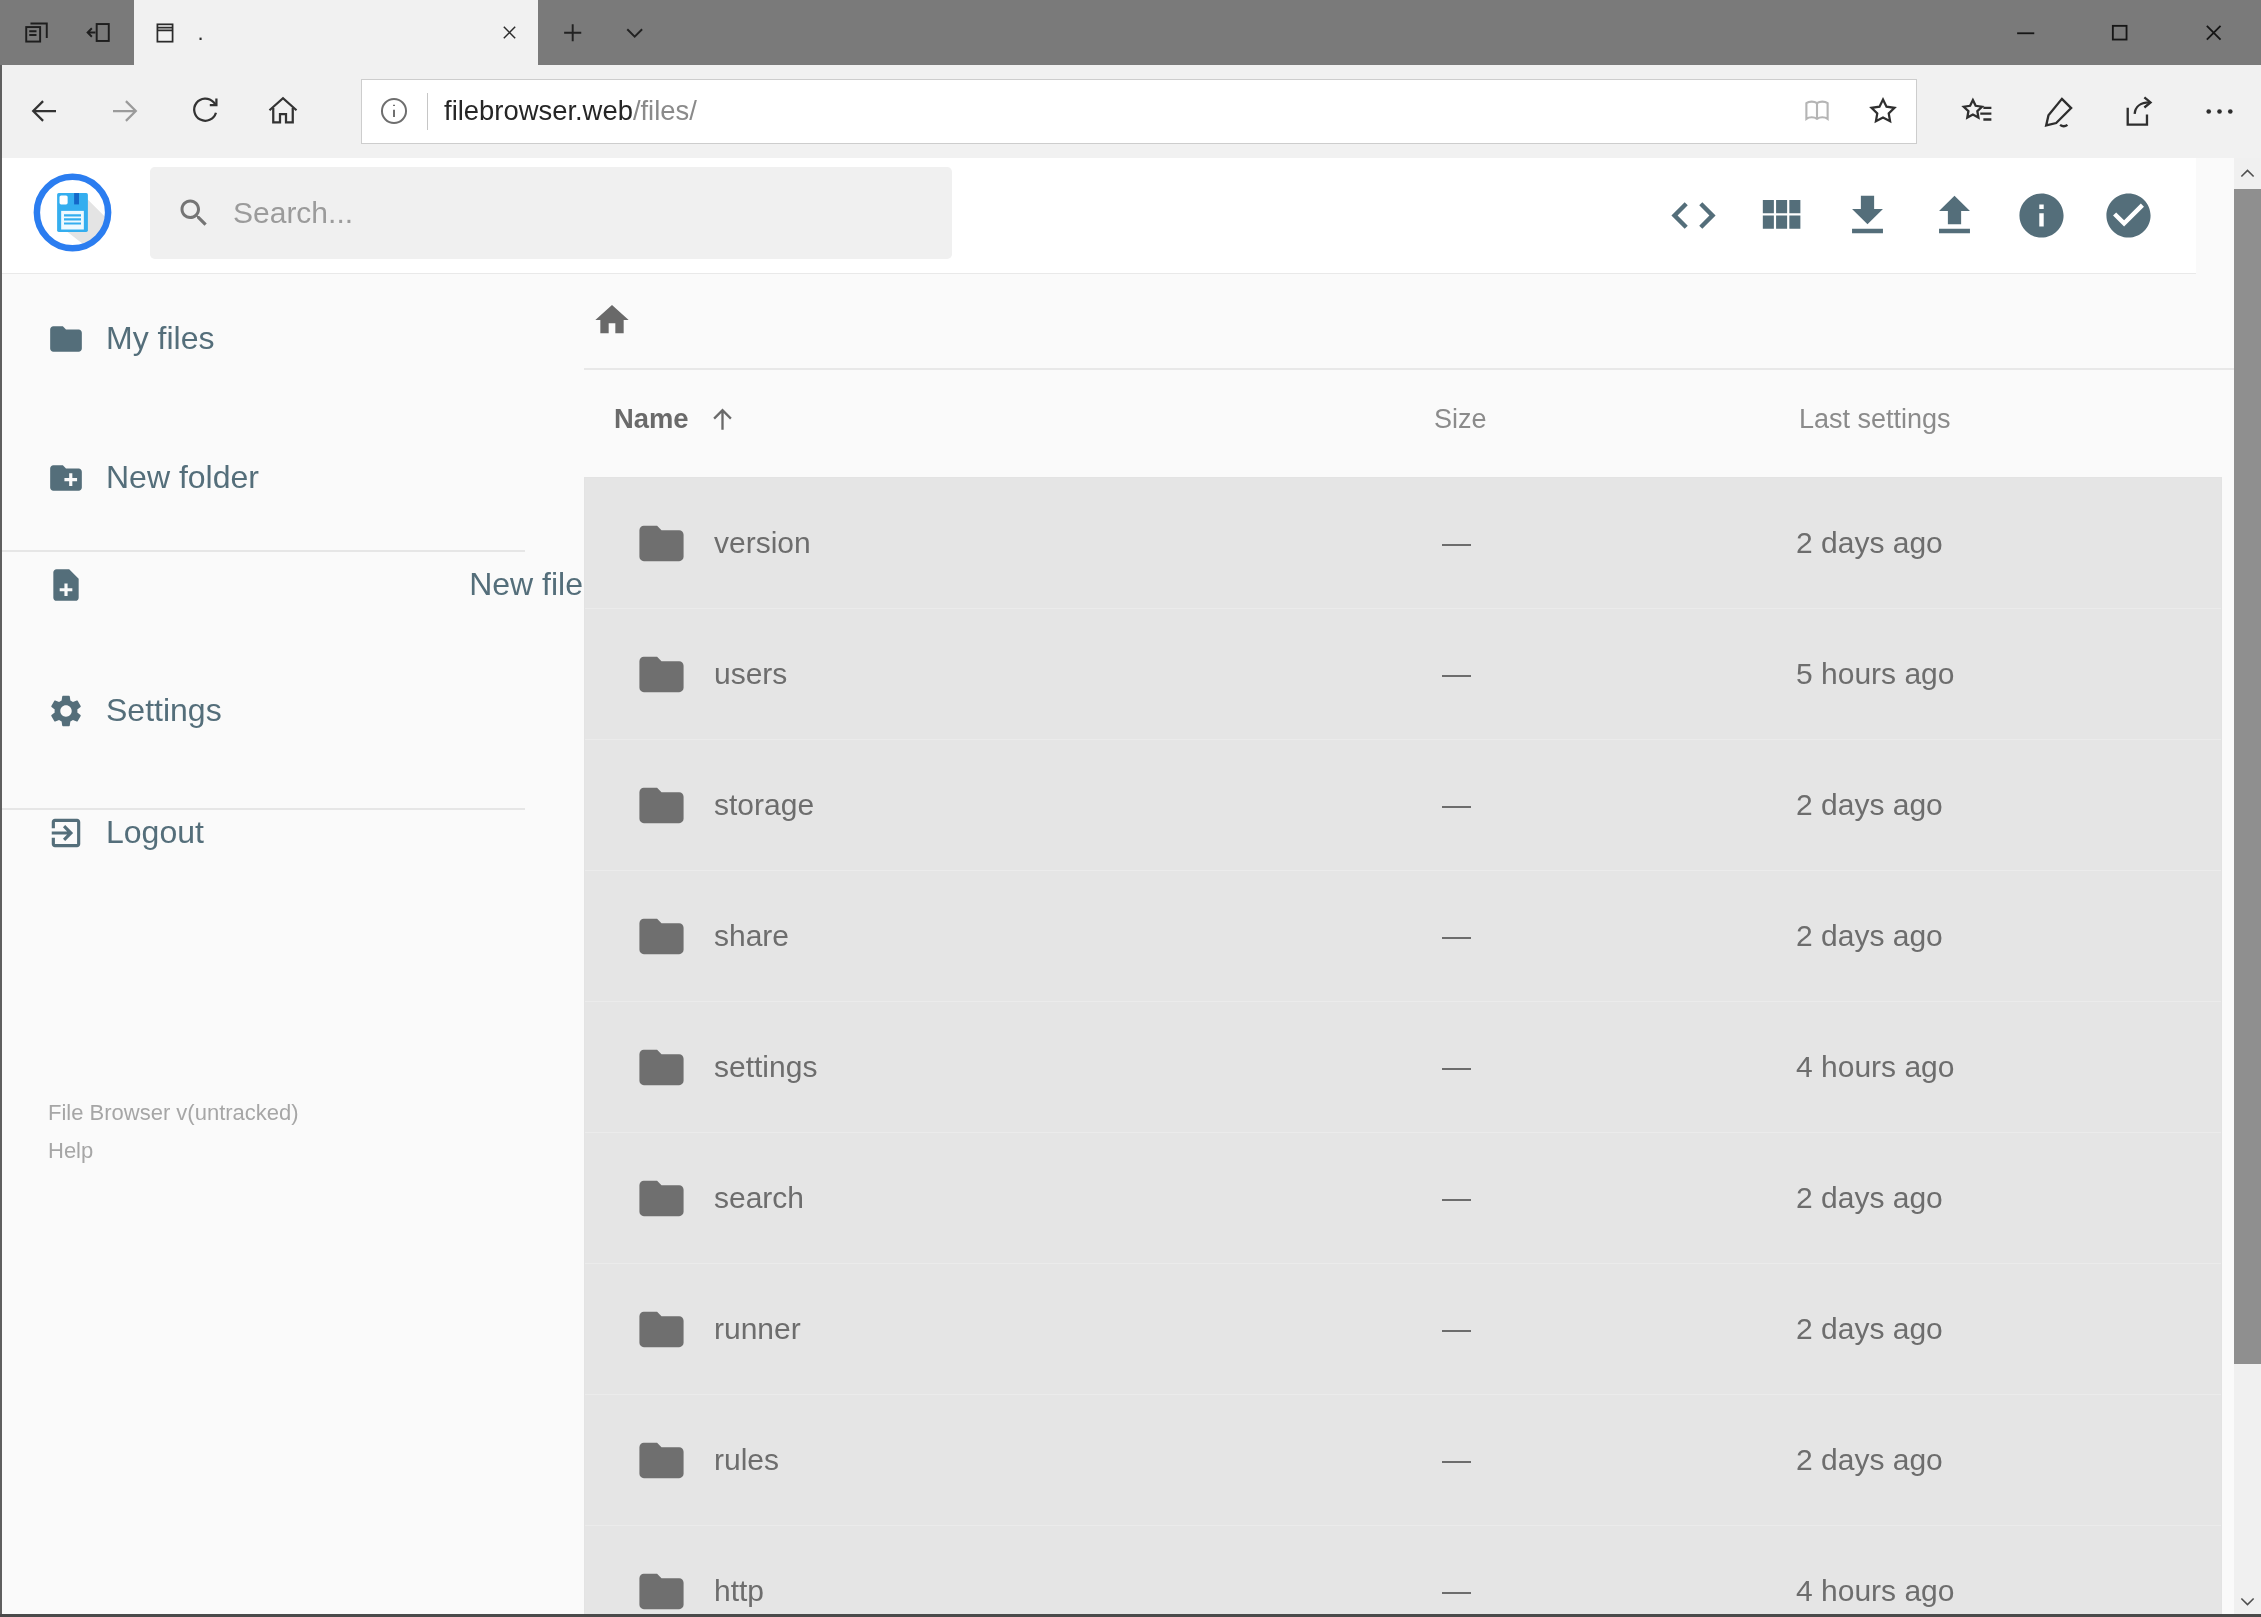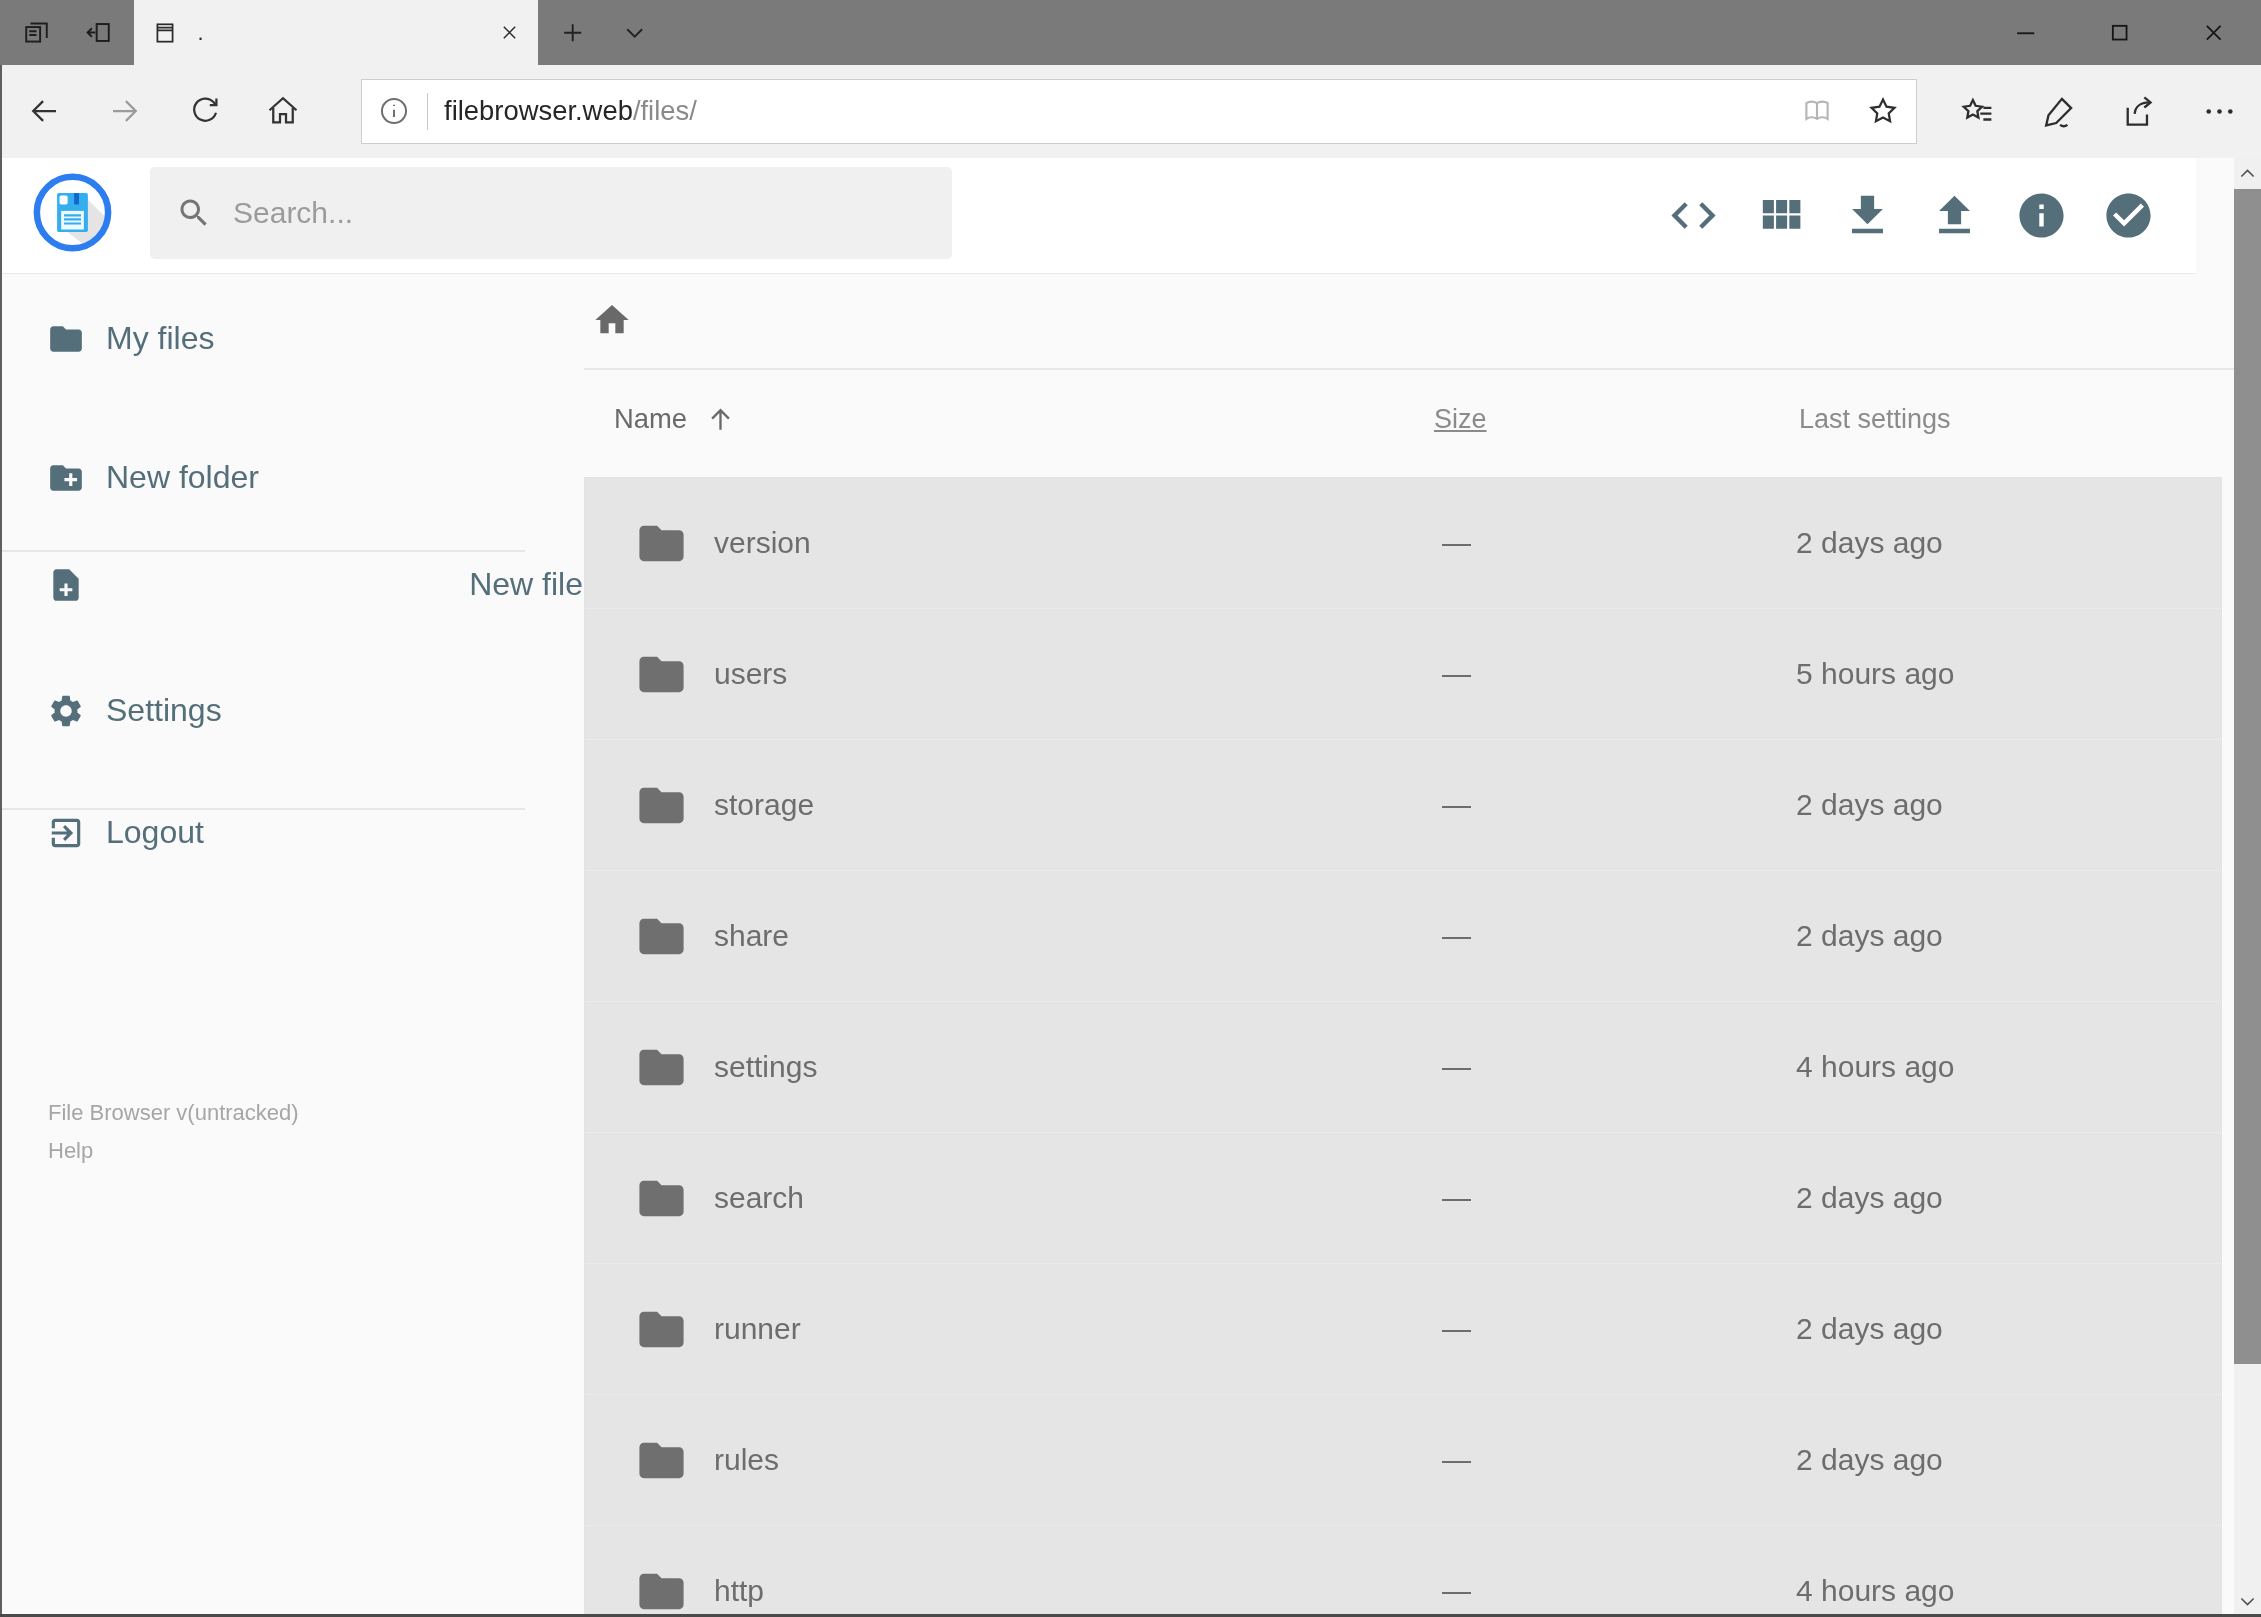--- a/index.html
+++ b/index.html
@@ -48,23 +48,23 @@
   .side-item .s-ic{width:38px;height:38px;margin-right:21px;color:#546e7a;}
   .side-label{font-size:32px;}
   .side-div{position:absolute;left:0;width:525px;height:1.6px;background:#e6e6e6;}
   .side-foot{position:absolute;left:48px;font-size:22px;color:#a6a6a6;line-height:34px;}
 
   
   .main{position:absolute;left:584px;top:116px;right:27.4px;bottom:0;overflow:hidden;}
   .home-btn{position:absolute;left:8px;top:26px;color:#696969;}
   .main-div{position:absolute;left:0;right:0;top:94px;height:1.6px;background:#e8e8e8;}
   .colhead{position:absolute;top:121px;height:48px;display:flex;align-items:center;color:#8b8b8b;font-size:27px;}
-  .colhead.name{left:30px;color:#6a6a6a;font-weight:normal;font-size:27.4px;}
+  .colhead.name{left:30px;color:#6a6a6a;font-weight:bold;font-size:27.4px;}
   .colhead.name .up{margin-left:18px;color:#6a6a6a;}
-  .colhead.size{left:850px;text-decoration:underline;}
+  .colhead.size{left:850px;}
   .colhead.modified{left:1215px;}
   .filetable{position:absolute;left:0;right:11.3px;top:203px;background:#fff;border:0.8px solid #e3e3e3;}
   .frow{position:relative;height:130px;display:flex;align-items:center;border-top:1.6px solid #ebebeb;background:#e5e5e5;}
   .frow:first-child{border-top:none;}
   .frow .f-ic{margin-left:50px;width:53px;height:53px;color:#6f6f6f;flex:none;}
   .f-name{margin-left:26px;font-size:30px;color:#6d6d6d;}
   .f-size{position:absolute;left:857px;font-size:29px;color:#6d6d6d;}
   .f-time{position:absolute;left:1211px;font-size:30px;color:#6d6d6d;}
 
   

